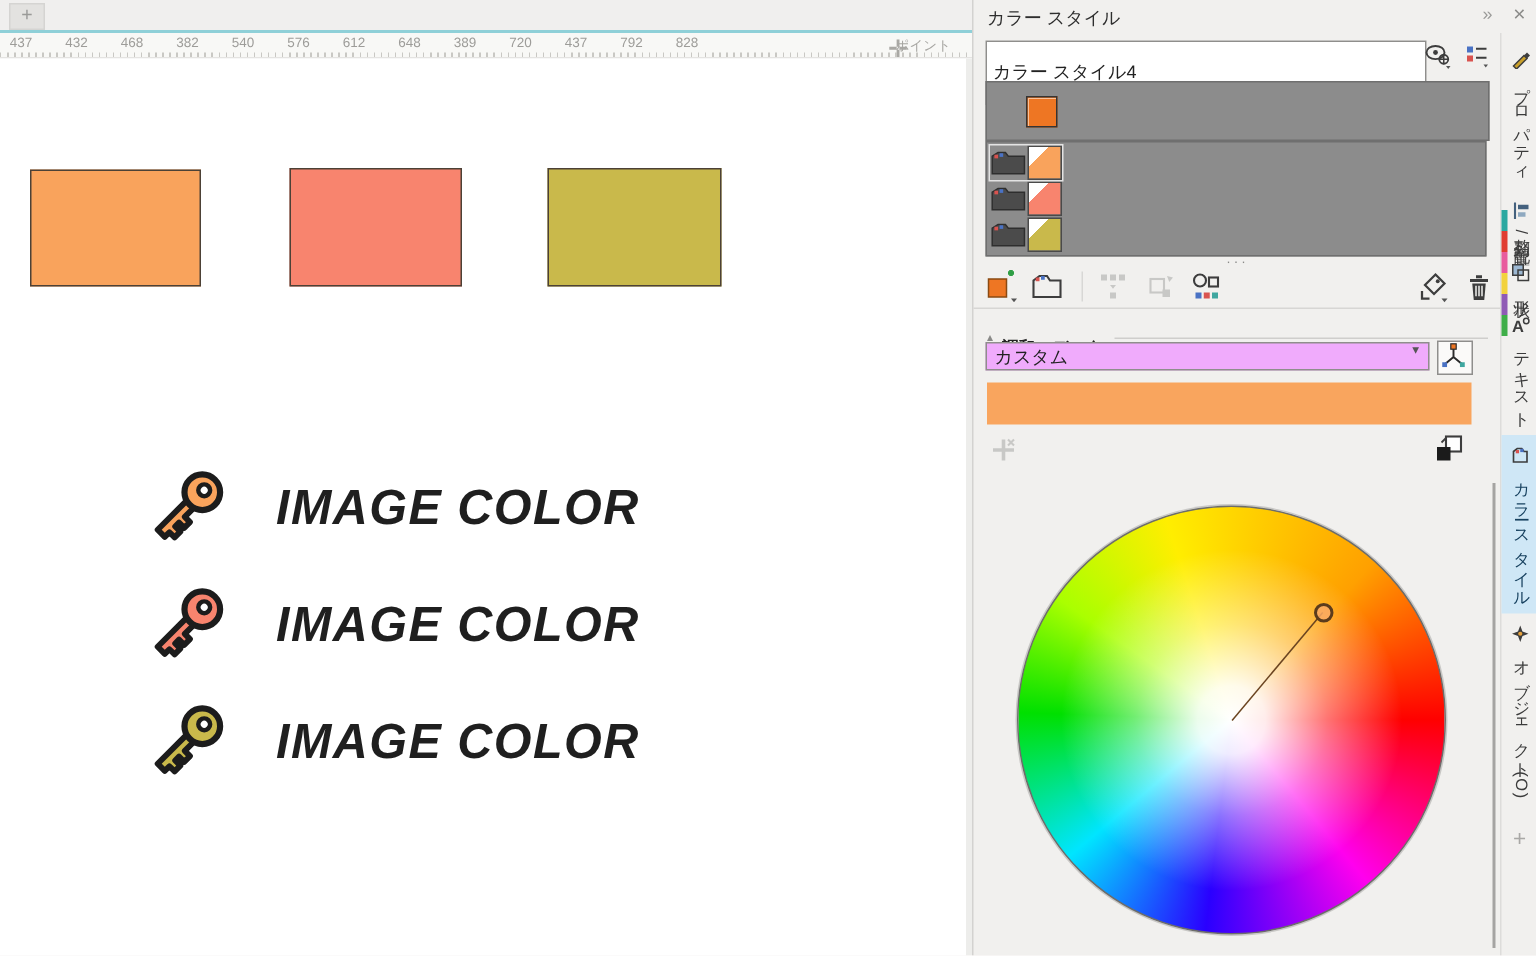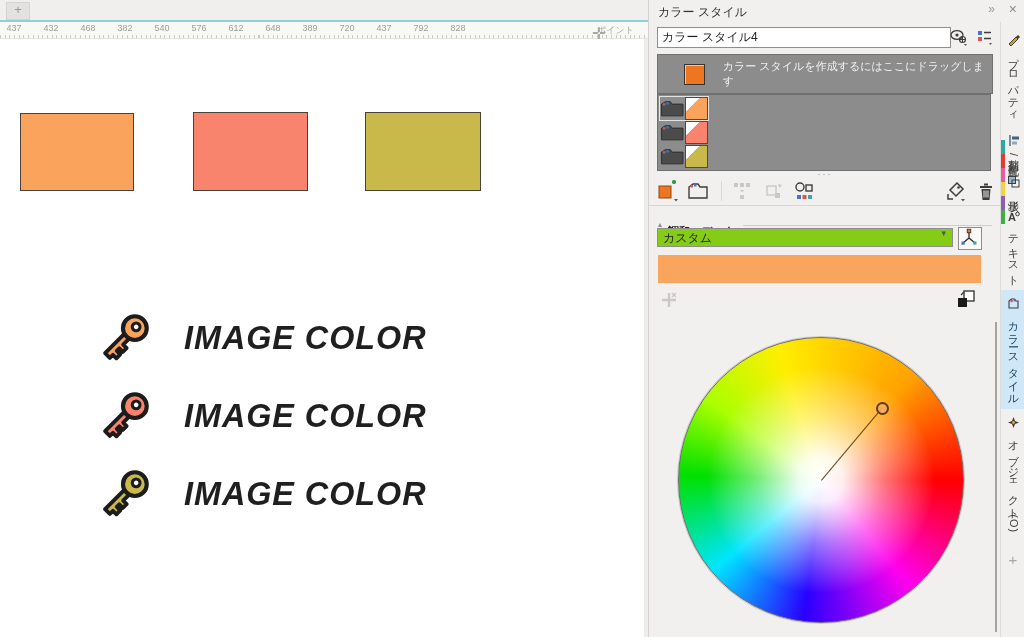--- a/index.html
+++ b/index.html
@@ -25,40 +25,40 @@
        transform:scaleX(.98);transform-origin:left;}
   .canvas-scroll{position:absolute;left:644px;top:39px;width:4px;height:598px;background:#ededeb;}
   
   .panel-title-row{position:absolute;left:648px;top:0;width:376px;height:22px;background:#f1f0ee;
        border-left:1px solid #d3d2d0;}
   .panel-title{position:absolute;left:9px;top:4px;font-size:12px;color:#2e2e2e;}
   .panel-collapse{position:absolute;right:32px;top:3px;font-size:12px;color:#9a9a98;letter-spacing:-2px;cursor:default;}
   .panel-close{position:absolute;right:8px;top:2px;font-size:14px;color:#8c8c8a;cursor:default;}
   .panel-body{position:absolute;left:648px;top:22px;width:352px;height:615px;background:#f1f0ee;border-left:1px solid #d3d2d0;}
   .name-input{position:absolute;left:8px;top:5px;width:284px;height:17px;border:1px solid #8f8e8c;background:#fff;
-       font-size:12px;color:#222;padding:1px 4px;font-family:inherit;}
+       font-size:12px;color:#222;padding:12px 4px;font-family:inherit;}
   .hdr-icon{position:absolute;top:5px;width:20px;height:20px;}
   .drop-zone{position:absolute;left:8px;top:32px;width:334px;height:38px;background:#8c8c8c;border:1px solid #6f6f6f;
        display:flex;align-items:center;}
   .drop-swatch{width:19px;height:19px;border:1px solid #343434;margin-left:26px;box-shadow:inset 1px 1px 0 rgba(255,255,255,.55);}
   .drop-text{font-size:11px;color:#f2f2f0;margin-left:18px;}
   .style-list{position:absolute;left:8px;top:72px;width:334px;height:77px;background:#8c8c8c;border:1px solid #6f6f6f;padding:2px 0 0 2px;box-sizing:border-box;}
   .harmony-row{display:flex;align-items:center;width:48px;height:23px;margin-bottom:1px;}
   .harmony-row.selected{outline:1px solid #e3e3e3;}
   .harmony-swatch{width:21px;height:21px;border:1px solid #4a4a4a;margin-left:1px;}
   .resize-dots{position:absolute;left:0;top:148px;width:100%;text-align:center;color:#8a8a88;font-size:9px;letter-spacing:2px;}
   .list-toolbar{position:absolute;left:8px;top:158px;width:336px;height:24px;}
   .tb-icon{position:absolute;top:0;width:22px;height:22px;}
   .tb-sep{position:absolute;left:64px;top:1px;width:1px;height:20px;background:#d8d7d5;}
   .section-divider{position:absolute;left:0;top:183px;width:100%;height:1px;background:#d7d6d4;}
   .harmony-header{position:absolute;left:9px;top:189px;display:flex;align-items:center;width:334px;}
   .collapse-arrow{font-size:8px;color:#8a8a88;margin-right:6px;}
   .harmony-title{font-size:11px;font-weight:700;color:#222;margin-top:13px;}
   .harmony-rule{flex:1;height:1px;background:#cfcecc;margin-left:8px;}
-  .preset-select{position:absolute;left:8px;top:206px;width:296px;height:19px;border:1px solid #8f8e8c;background:#84cc16;
+  .preset-select{position:absolute;left:8px;top:206px;width:296px;height:19px;border:1px solid #8f8e8c;background:#f0abfc;
        font-size:12px;color:#222;line-height:19px;padding-left:5px;box-sizing:border-box;}
   .preset-caret{position:absolute;right:6px;top:0;font-size:9px;color:#555;}
   .node-tool-btn{position:absolute;left:309px;top:205px;width:22px;height:21px;border:1px solid #8f8e8c;background:#fbfaf9;}
   .color-bar{position:absolute;left:9px;top:233px;width:323px;height:28px;}
   .sub-icon{position:absolute;width:22px;height:22px;}
   .wheel-wrap{position:absolute;left:29px;top:315px;width:286px;height:286px;}
   .wheel{position:absolute;inset:0;border-radius:50%;border:1px solid #6d6d6b;box-shadow:0 0 0 1px #c9c8c6;
        background:
          radial-gradient(closest-side,#ffffff 0%,rgba(255,255,255,.92) 16%,rgba(255,255,255,.45) 45%,rgba(255,255,255,0) 80%),
          conic-gradient(from 90deg,#ff0000 0deg,#ff00ee 50deg,#2a00ff 97deg,#00e5ff 140deg,#00e000 182deg,#aaff00 215deg,#ffee00 252deg,#ffa000 312deg,#ff0000 360deg);}
@@ -165,21 +165,20 @@
     <svg width="20" height="20" viewBox="0 0 20 20">
       <rect x="3" y="4" width="4" height="4" fill="#4a72c4"></rect>
       <rect x="3" y="10" width="4" height="4" fill="#d9534f"></rect>
       <path d="M9 5.5h7 M9 11.5h7" stroke="#3d3d3d" stroke-width="1.4"></path>
       <path d="M14 16 l3 0 -1.5 2 z" fill="#555"></path>
     </svg>
   </div>
 
   <div class="drop-zone">
     <div class="drop-swatch" style="background: rgb(238, 118, 35);"></div>
-    <span class="drop-text">カラー スタイルを作成するにはここにドラッグします</span>
   </div>
 
   <div class="style-list">
     <div class="harmony-row selected">
       <svg width="25" height="20" viewBox="0 0 25 20">
         <path d="M1.5 17 V5 l4-2.5 h5 l2 2.5 h11 V17 z" fill="#4b4b4b" stroke="#2e2e2e" stroke-width="1"></path>
         <rect x="3" y="4" width="2.5" height="2.5" fill="#d9534f"></rect>
           <rect x="6.5" y="3" width="2.5" height="2.5" fill="#4a72c4"></rect>
       </svg>
       <div class="harmony-swatch" style="background:linear-gradient(135deg,#ffffff 31%,var(--c0) 31%)"></div>

